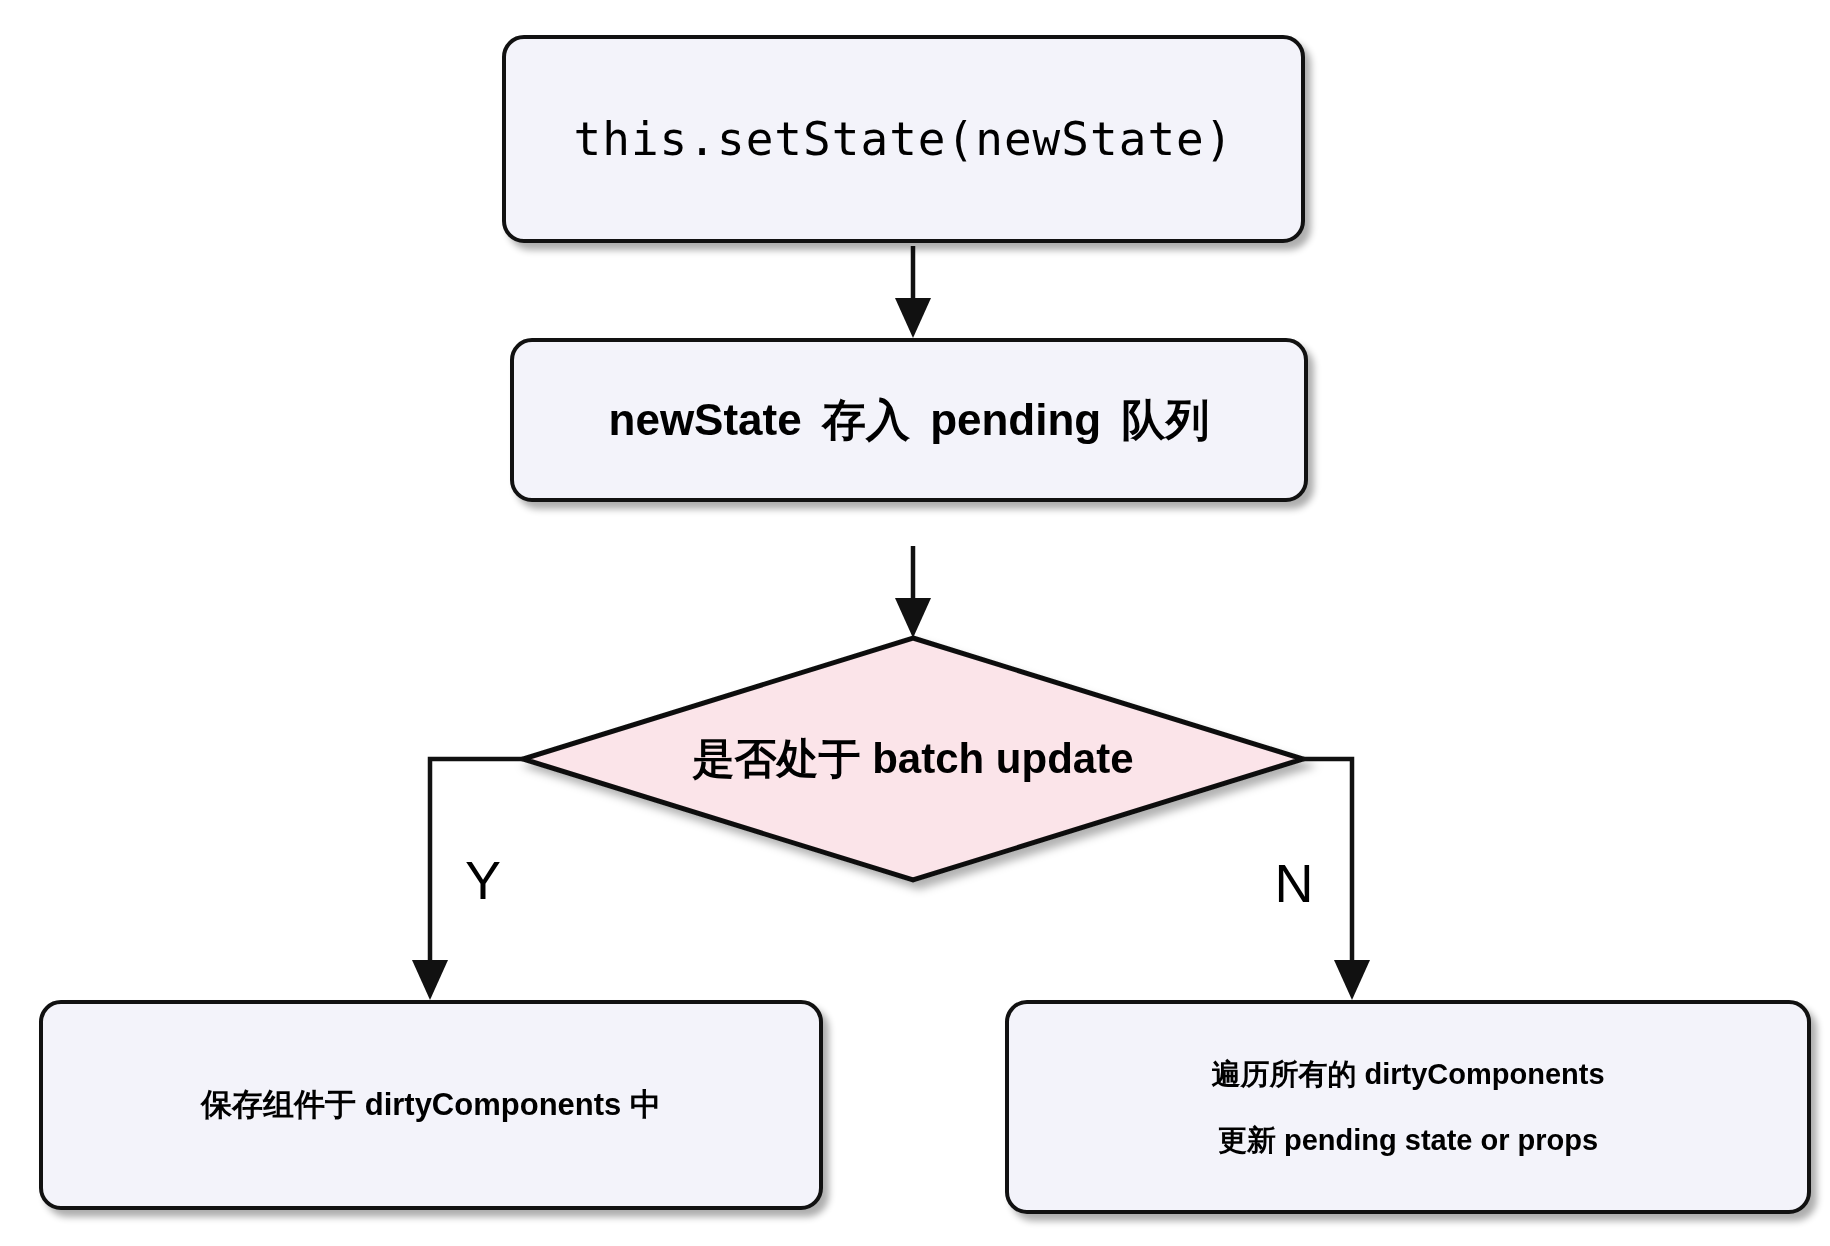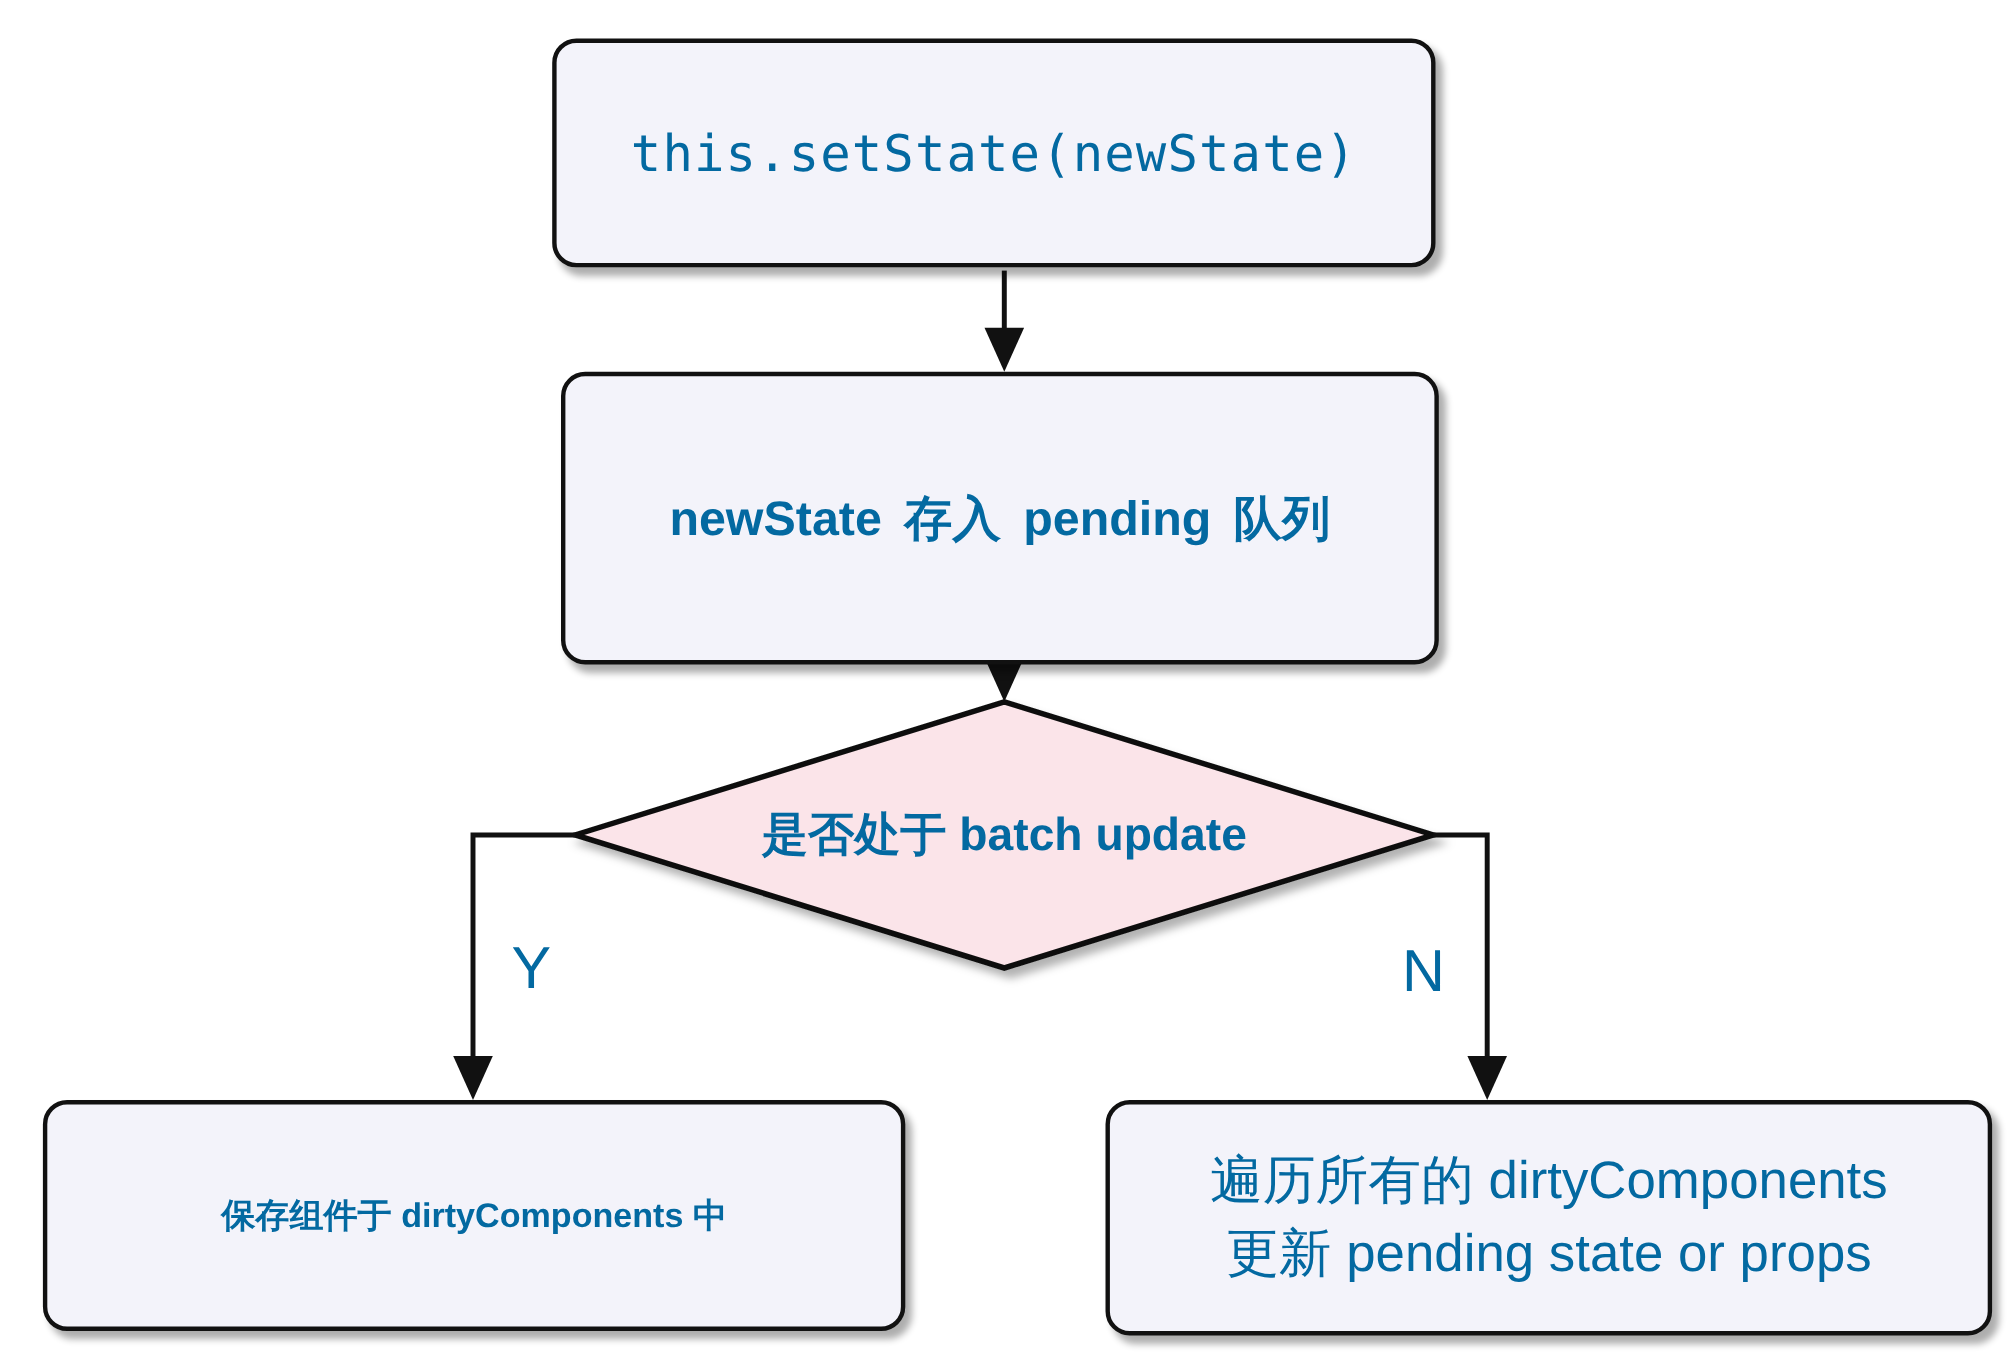--- a/index.html
+++ b/index.html
@@ -1,21 +1,21 @@
 <!DOCTYPE html>
 <html><head>
 <meta charset="utf-8">
 <style>
   html,body{margin:0;padding:0;background:#ffffff;}
   .canvas{
     position:relative;
     width:1830px;height:1246px;
     background:#ffffff;
     font-family:"Liberation Sans","DejaVu Sans",sans-serif;
-    color:#0369a1;
+    color:#000000;
     overflow:hidden;
   }
   .edge-layer{position:absolute;left:0;top:0;width:1830px;height:1246px;}
   .edge{stroke:#111111;stroke-width:4.5;fill:none;}
   .head{fill:#111111;stroke:none;}
   .diamond{stroke:#111111;stroke-width:5;stroke-linejoin:miter;}
   .node{
     position:absolute;
     box-sizing:border-box;
     background:#f3f3fa;
@@ -26,21 +26,21 @@
     text-align:center;
   }
   .label-mono{
     font-family:"DejaVu Sans Mono","Liberation Mono",monospace;
     font-size:46px;font-weight:500;letter-spacing:1px;
   }
   .label-bold{font-weight:700;}
   .node-pending .label-bold{font-size:44px;word-spacing:8px;}
   .node-save .label-bold{font-size:31px;}
   .node-apply{flex-direction:column;justify-content:center;}
-  .node-apply .line{font-size:48px;font-weight:400;line-height:66px;}
+  .node-apply .line{font-size:29px;font-weight:700;line-height:66px;}
   .decision-label{
     position:absolute;left:523px;top:638px;width:780px;height:242px;
     display:flex;align-items:center;justify-content:center;
     font-size:42px;font-weight:700;
   }
   .branch-label{
     position:absolute;width:70px;height:64px;
     display:flex;align-items:center;justify-content:center;
     font-size:54px;font-weight:400;
   }
@@ -79,21 +79,21 @@
     <g>
       <polyline class="edge" points="1303,759 1352,759 1352,964"></polyline>
       <polygon class="head" points="1352,1000 1334,960 1370,960"></polygon>
     </g>
   </svg>
 
   <div class="node node-setstate" style="left:502px;top:35px;width:803px;height:208px;">
     <span class="label-mono">this.setState(newState)</span>
   </div>
 
-  <div class="node node-pending" style="left:510px;top:338px;width:798px;height:266px;">
+  <div class="node node-pending" style="left:510px;top:338px;width:798px;height:164px;">
     <span class="label-bold">newState 存入 pending 队列</span>
   </div>
 
   <div class="decision-label">是否处于 batch update</div>
 
   <div class="branch-label branch-yes">Y</div>
   <div class="branch-label branch-no">N</div>
 
   <div class="node node-save" style="left:39px;top:1000px;width:784px;height:210px;">
     <span class="label-bold">保存组件于 dirtyComponents 中</span>

